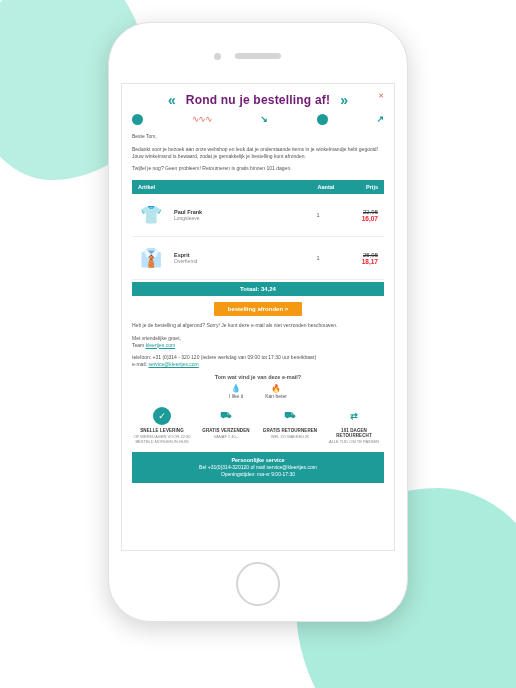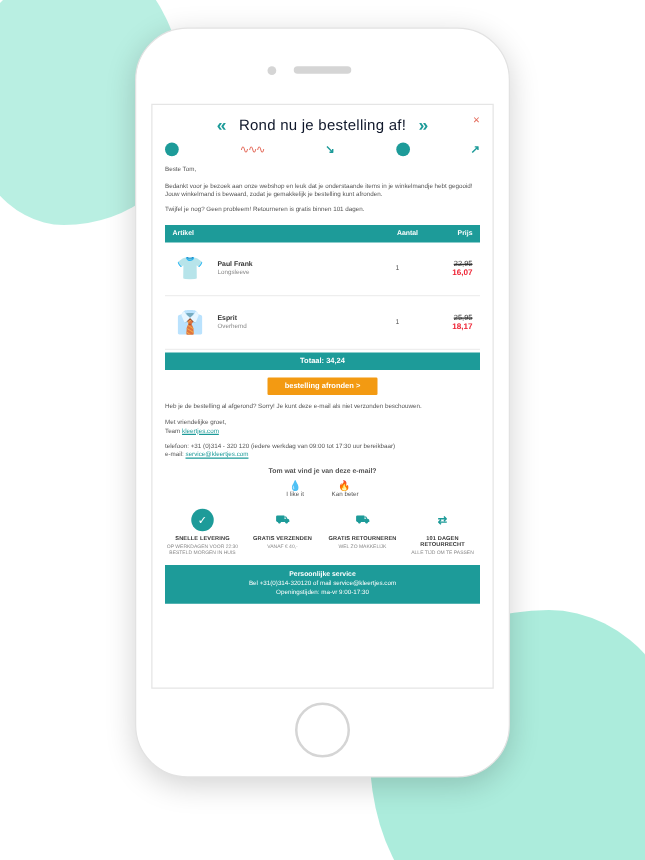--- a/index.html
+++ b/index.html
@@ -74,23 +74,23 @@
     position: relative;
     padding: 0 6px;
     margin-bottom: 6px;
   }
   .header .chev {
     color: #1d9b99;
     font-size: 14px;
     font-weight: bold;
   }
   .header .title {
-    color: #0f172a;
+    color: #701a75;
     font-size: 12px;
-    font-weight: normal;
+    font-weight: bold;
     letter-spacing: .2px;
   }
   .close-x { position: absolute; right: 0; top: 0; font-size: 7px; color: #e46a5a;}
   .decor { display: flex; justify-content: space-between; margin-bottom: 8px;}
   .dot { width: 11px; height: 11px; border-radius: 50%; background: #1d9b99;}
   .arrowdeco { color: #1d9b99; font-size: 9px; font-weight: bold;}
   .zigzag { font-size: 9px; color: #e46a5a; letter-spacing: -1px;}
   .table-head {
     background: #1d9b99;
     color: #fff;

